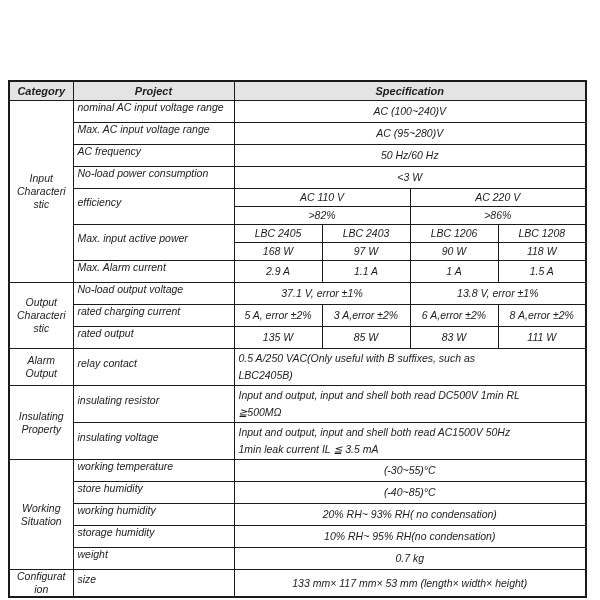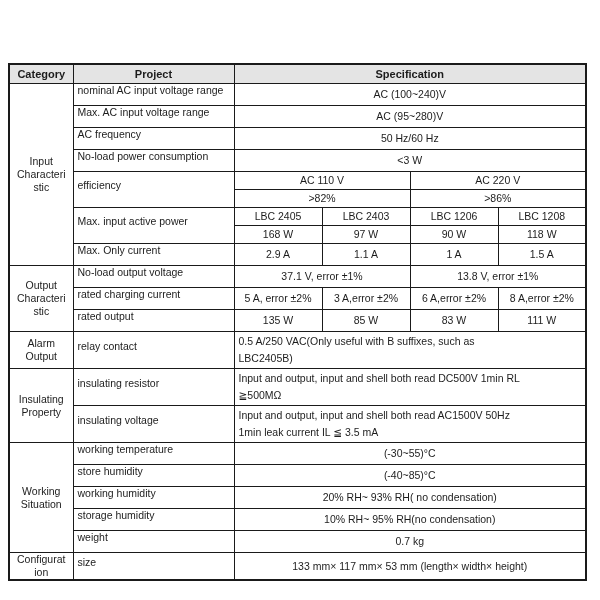--- a/index.html
+++ b/index.html
@@ -1,23 +1,24 @@
 <!DOCTYPE html>
 <html><head>
 <meta charset="utf-8">
 <style>
   html,body{margin:0;padding:0;}
   body{
     width:600px;height:600px;background:#ffffff;position:relative;
     font-family:"Liberation Sans", sans-serif;color:#1c1c1c;
   }
   table{
-    position:absolute;left:8px;top:63px;width:577px;
+    position:absolute;left:8px;top:80px;width:577px;
     border-collapse:collapse;table-layout:fixed;
     border:2px solid #1a1a1a;
+    font-style:italic;
   }
   td,th{
     border:1px solid #1a1a1a;
     font-size:10.5px;
     padding:0;
     text-align:center;
     vertical-align:middle;
     overflow:hidden;
     line-height:13px;
   }
@@ -90,21 +91,21 @@
     <td>LBC 1206</td>
     <td>LBC 1208</td>
   </tr>
   <tr class="h18">
     <td>168 W</td>
     <td>97 W</td>
     <td>90 W</td>
     <td>118 W</td>
   </tr>
   <tr class="h19">
-    <td class="label">Max. Only current</td>
+    <td class="label">Max. Alarm current</td>
     <td>2.9 A</td>
     <td>1.1 A</td>
     <td>1 A</td>
     <td>1.5 A</td>
   </tr>
 
   <tr class="h18">
     <td rowspan="3" class="cat">Output
 Characteri
 stic</td>

